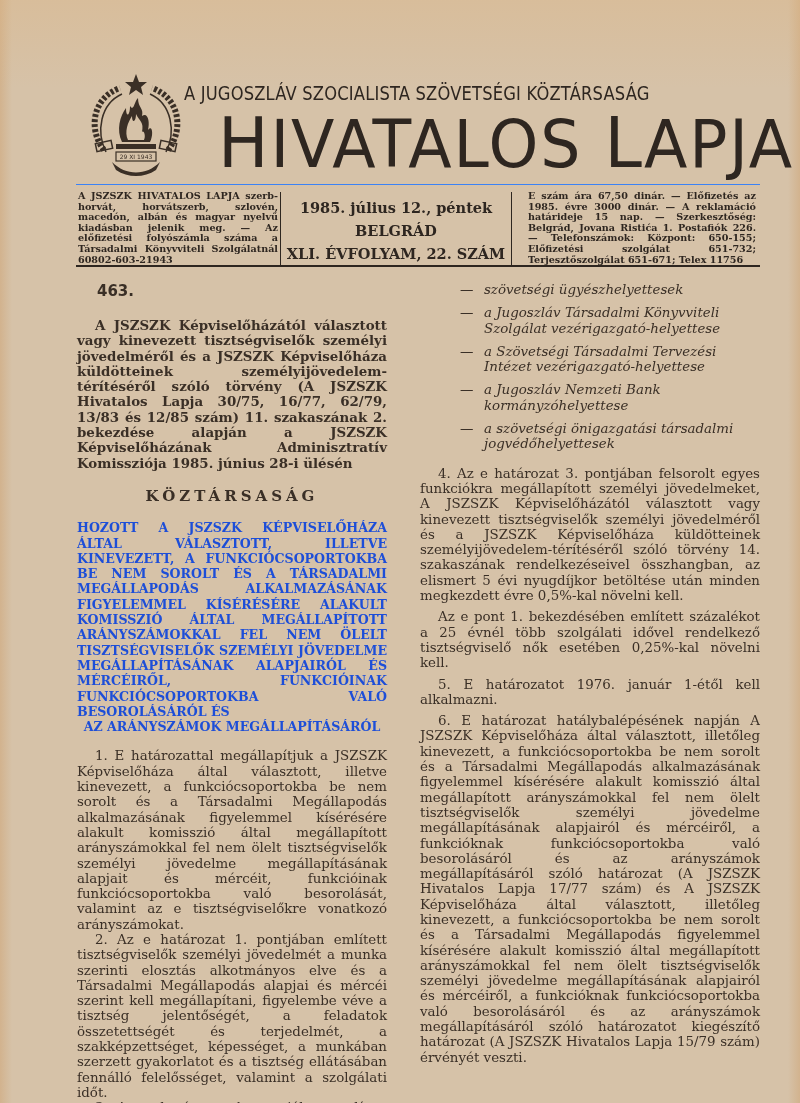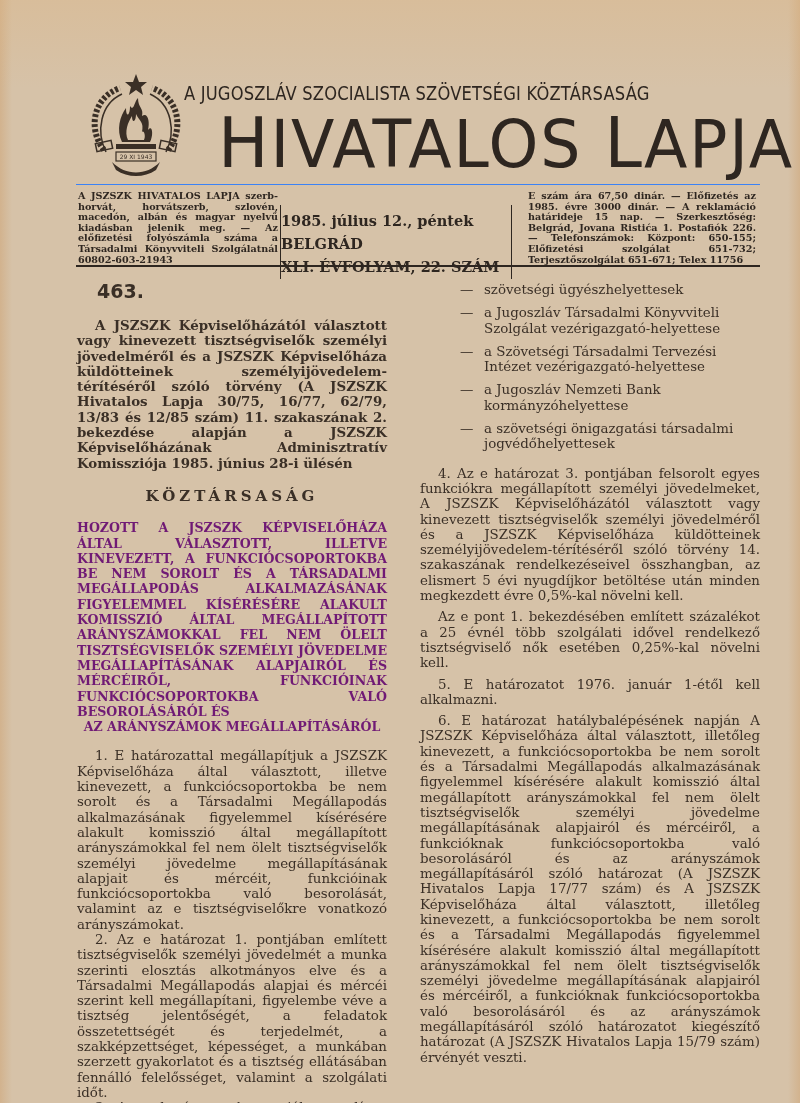--- a/index.html
+++ b/index.html
@@ -23,39 +23,39 @@
     position: absolute; left: 138px; top: 30px;
     font-family: "DejaVu Sans", sans-serif; font-size: 66px; font-weight: normal;
     letter-spacing: 2px; color: #2e2620; white-space: nowrap;
     transform: scaleX(0.96); transform-origin: left;
   }
   .title .big { font-size: 70px; }
 
   .hdr-box { position: absolute; left: 76px; top: 184px; width: 684px; height: 80px; border-top: 1px solid #3b82f6; border-bottom: 2px solid #2e2620; }
   .hdr-col { position: absolute; top: 6px; font-family: "DejaVu Serif", serif; font-weight: bold; color: #2e2620; }
   .hdr-left { left: 2px; width: 200px; font-size: 9.6px; line-height: 10.6px; text-align: justify; }
-  .hdr-mid { left: 204px; width: 230px; text-align: left; border-left: 1px solid #2e2620; border-right: 1px solid #2e2620; height: 70px; top: 20px; padding-top: 4px; }
+  .hdr-mid { left: 204px; width: 230px; text-align: center; border-left: 1px solid #2e2620; border-right: 1px solid #2e2620; height: 70px; top: 7px; padding-top: 4px; }
   .hdr-mid div { font-size: 14.5px; line-height: 23px; }
   .hdr-right { left: 452px; width: 228px; font-size: 9.6px; line-height: 10.6px; text-align: justify; }
 
   .col { position: absolute; top: 282px; font-family: "DejaVu Serif", serif; font-size: 13.4px; line-height: 15.3px; color: #3a2f26; }
   .col-left { left: 77px; width: 310px; }
   .col-right { left: 420px; width: 340px; }
 
-  .num { font-family: "DejaVu Sans", sans-serif; font-weight: bold; font-size: 19px; margin: 0 0 0 20px; line-height: 18px; }
+  .num { font-family: "DejaVu Sans", sans-serif; font-weight: bold; font-size: 15px; margin: 0 0 0 20px; line-height: 18px; }
   p { margin: 0; text-align: justify; }
   .ind { text-indent: 18px; }
   .intro { margin-top: 18px; font-weight: bold; }
   .hatarozatot { text-align: center; font-weight: bold; letter-spacing: 4px; font-size: 15px; margin: 18px 0 16px; color: #3a2f26; }
-  .decision-title { font-weight: bold; font-size: 12.6px; line-height: 15.3px; text-align: justify; color: #701a75; }
+  .decision-title { font-weight: bold; font-size: 12.6px; line-height: 15.3px; text-align: justify; color: #1d4ed8; }
   .decision-title .center { display: block; text-align: center; }
   .gap { height: 14px; }
   .gap-s { height: 6px; }
   ul.funcs { list-style: none; padding: 0; margin: 0 0 0 14px; }
-  ul.funcs li { position: relative; padding-left: 24px; line-height: 15.3px; margin-bottom: 5px; }
+  ul.funcs li { position: relative; padding-left: 24px; line-height: 15.3px; margin-bottom: 5px; font-style: italic; }
   ul.funcs li::before { content: "\2014"; position: absolute; left: 0; top: 0; }
   .col-right ul.funcs { margin-left: 40px; }
   .col-right ul.funcs li { margin-bottom: 8px; }
 </style>
 </head>
 <body>
 
 <div class="masthead">
   <svg class="emblem" viewBox="0 0 100 106">
     <polygon points="50,2 53,10 61,10 55,15 57,23 50,18 43,23 45,15 39,10 47,10" fill="#3a2f26"></polygon>

